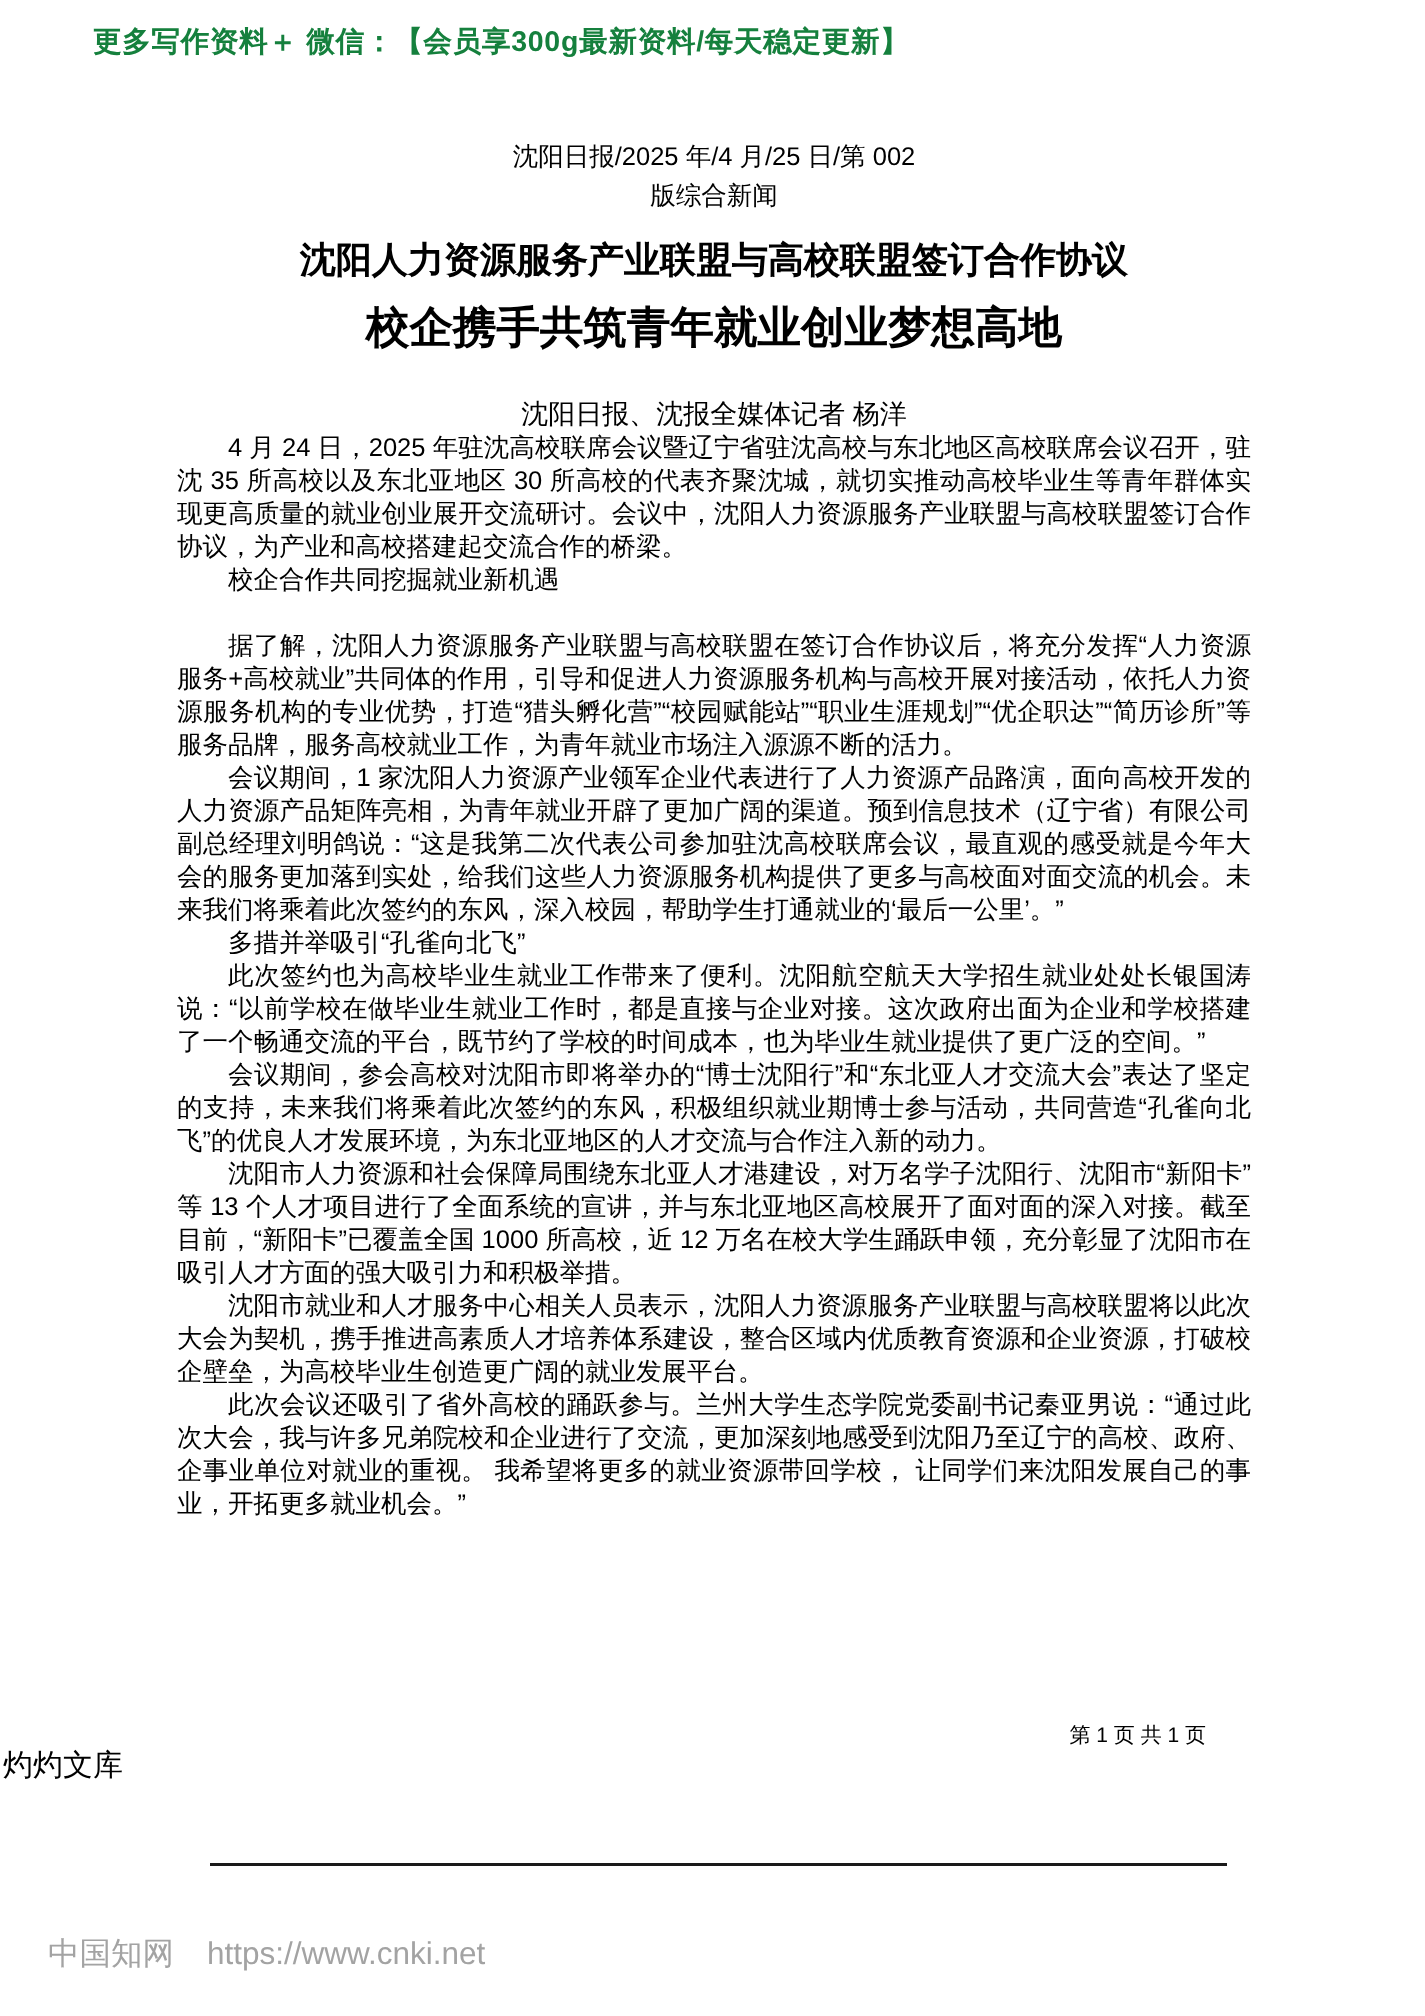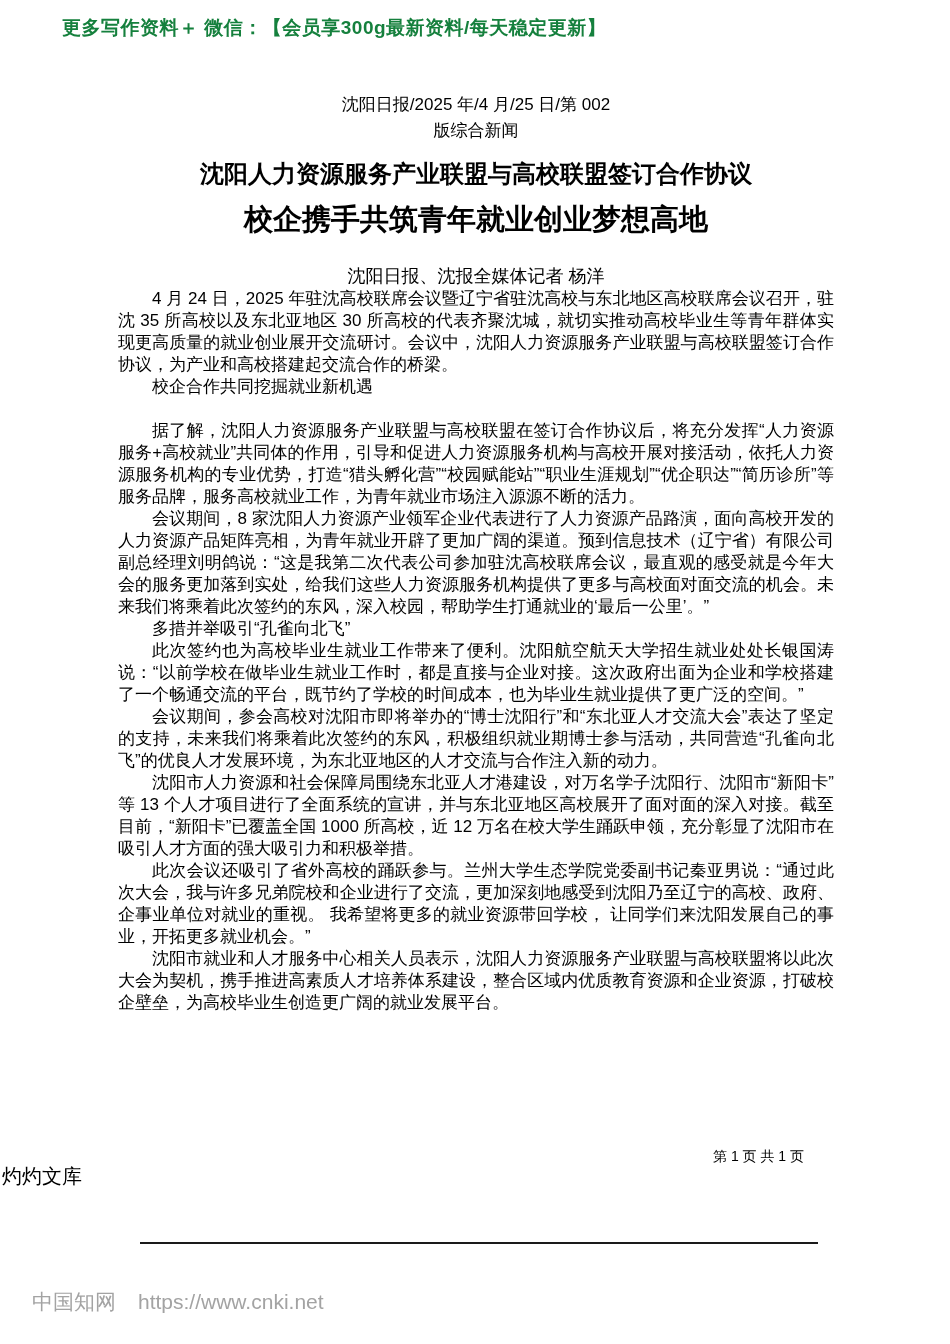--- a/index.html
+++ b/index.html
@@ -114,27 +114,27 @@
     <div class="subtitle">沈阳人力资源服务产业联盟与高校联盟签订合作协议</div>
 
     <h1 class="title">校企携手共筑青年就业创业梦想高地</h1>
 
     <div class="byline">沈阳日报、沈报全媒体记者 杨洋</div>
 
     <div class="article">
       <p>4 月 24 日，2025 年驻沈高校联席会议暨辽宁省驻沈高校与东北地区高校联席会议召开，驻沈 35 所高校以及东北亚地区 30 所高校的代表齐聚沈城，就切实推动高校毕业生等青年群体实现更高质量的就业创业展开交流研讨。会议中，沈阳人力资源服务产业联盟与高校联盟签订合作协议，为产业和高校搭建起交流合作的桥梁。</p>
       <p class="gap-after">校企合作共同挖掘就业新机遇</p>
       <p>据了解，沈阳人力资源服务产业联盟与高校联盟在签订合作协议后，将充分发挥“人力资源服务+高校就业”共同体的作用，引导和促进人力资源服务机构与高校开展对接活动，依托人力资源服务机构的专业优势，打造“猎头孵化营”“校园赋能站”“职业生涯规划”“优企职达”“简历诊所”等服务品牌，服务高校就业工作，为青年就业市场注入源源不断的活力。</p>
-      <p>会议期间，8 家沈阳人力资源产业领军企业代表进行了人力资源产品路演，面向高校开发的人力资源产品矩阵亮相，为青年就业开辟了更加广阔的渠道。预到信息技术（辽宁省）有限公司副总经理刘明鸽说：“这是我第二次代表公司参加驻沈高校联席会议，最直观的感受就是今年大会的服务更加落到实处，给我们这些人力资源服务机构提供了更多与高校面对面交流的机会。未来我们将乘着此次签约的东风，深入校园，帮助学生打通就业的‘最后一公里’。”</p>
+      <p>会议期间，1 家沈阳人力资源产业领军企业代表进行了人力资源产品路演，面向高校开发的人力资源产品矩阵亮相，为青年就业开辟了更加广阔的渠道。预到信息技术（辽宁省）有限公司副总经理刘明鸽说：“这是我第二次代表公司参加驻沈高校联席会议，最直观的感受就是今年大会的服务更加落到实处，给我们这些人力资源服务机构提供了更多与高校面对面交流的机会。未来我们将乘着此次签约的东风，深入校园，帮助学生打通就业的‘最后一公里’。”</p>
       <p>多措并举吸引“孔雀向北飞”</p>
       <p>此次签约也为高校毕业生就业工作带来了便利。沈阳航空航天大学招生就业处处长银国涛说：“以前学校在做毕业生就业工作时，都是直接与企业对接。这次政府出面为企业和学校搭建了一个畅通交流的平台，既节约了学校的时间成本，也为毕业生就业提供了更广泛的空间。”</p>
       <p>会议期间，参会高校对沈阳市即将举办的“博士沈阳行”和“东北亚人才交流大会”表达了坚定的支持，未来我们将乘着此次签约的东风，积极组织就业期博士参与活动，共同营造“孔雀向北飞”的优良人才发展环境，为东北亚地区的人才交流与合作注入新的动力。</p>
       <p>沈阳市人力资源和社会保障局围绕东北亚人才港建设，对万名学子沈阳行、沈阳市“新阳卡”等 13 个人才项目进行了全面系统的宣讲，并与东北亚地区高校展开了面对面的深入对接。截至目前，“新阳卡”已覆盖全国 1000 所高校，近 12 万名在校大学生踊跃申领，充分彰显了沈阳市在吸引人才方面的强大吸引力和积极举措。</p>
+      <p>沈阳市就业和人才服务中心相关人员表示，沈阳人力资源服务产业联盟与高校联盟将以此次大会为契机，携手推进高素质人才培养体系建设，整合区域内优质教育资源和企业资源，打破校企壁垒，为高校毕业生创造更广阔的就业发展平台。</p>
       <p>此次会议还吸引了省外高校的踊跃参与。兰州大学生态学院党委副书记秦亚男说：“通过此次大会，我与许多兄弟院校和企业进行了交流，更加深刻地感受到沈阳乃至辽宁的高校、政府、企事业单位对就业的重视。 我希望将更多的就业资源带回学校， 让同学们来沈阳发展自己的事业，开拓更多就业机会。”</p>
-      <p>沈阳市就业和人才服务中心相关人员表示，沈阳人力资源服务产业联盟与高校联盟将以此次大会为契机，携手推进高素质人才培养体系建设，整合区域内优质教育资源和企业资源，打破校企壁垒，为高校毕业生创造更广阔的就业发展平台。</p>
     </div>
   </div>
 
   <div class="page-indicator">第 1 页 共 1 页</div>
 
   <div class="library-label">灼灼文库</div>
 
   <div class="divider"></div>
 
   <div class="watermark">

